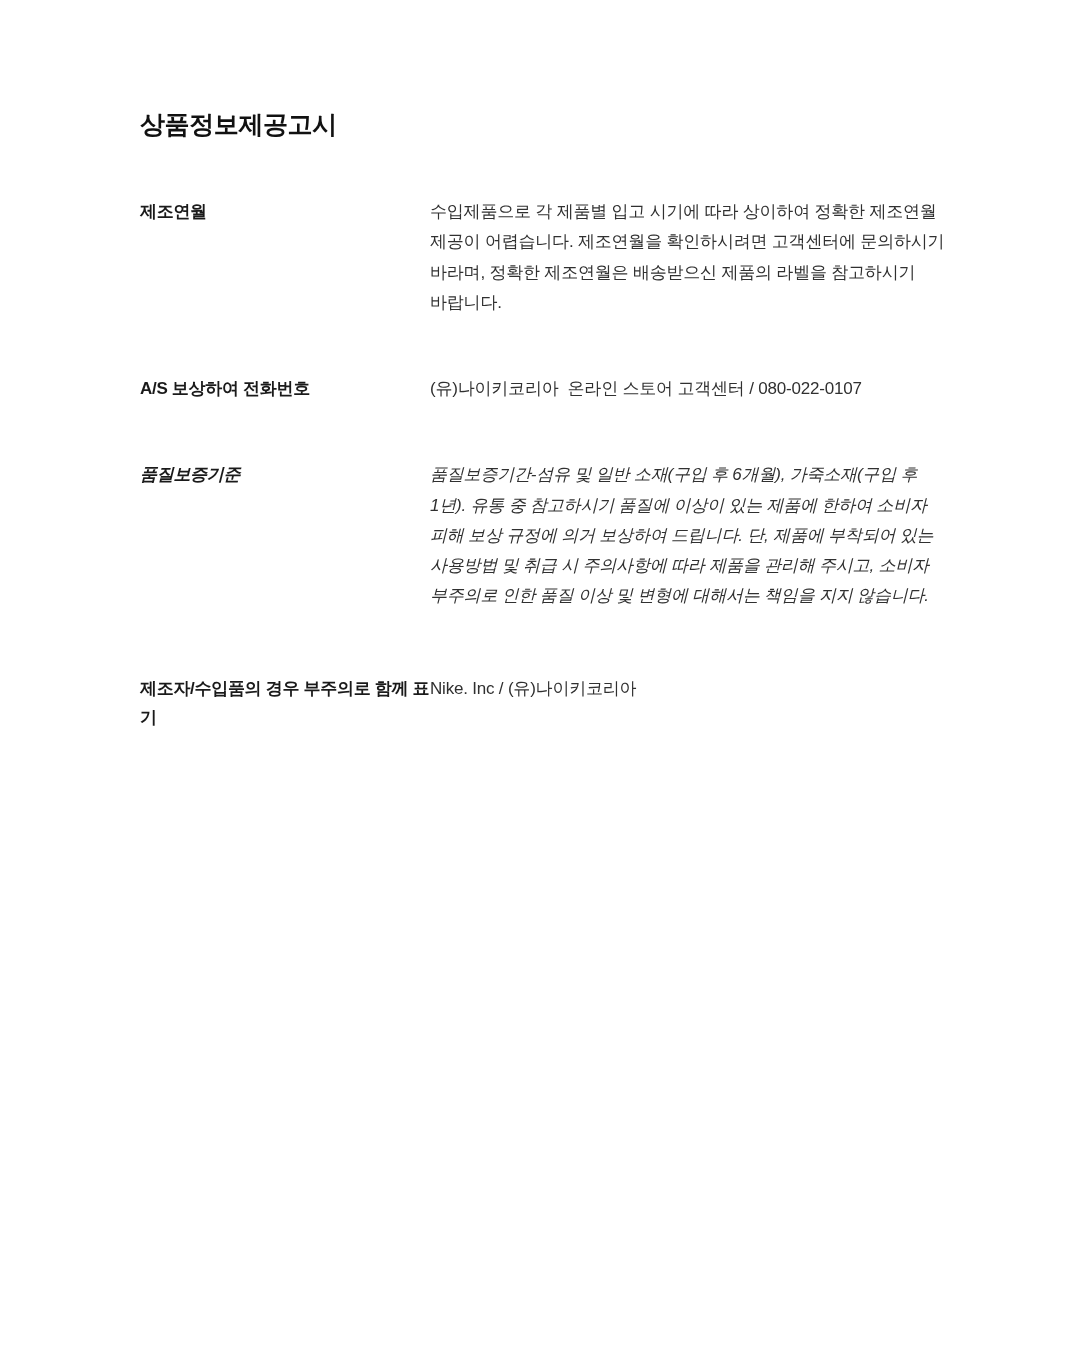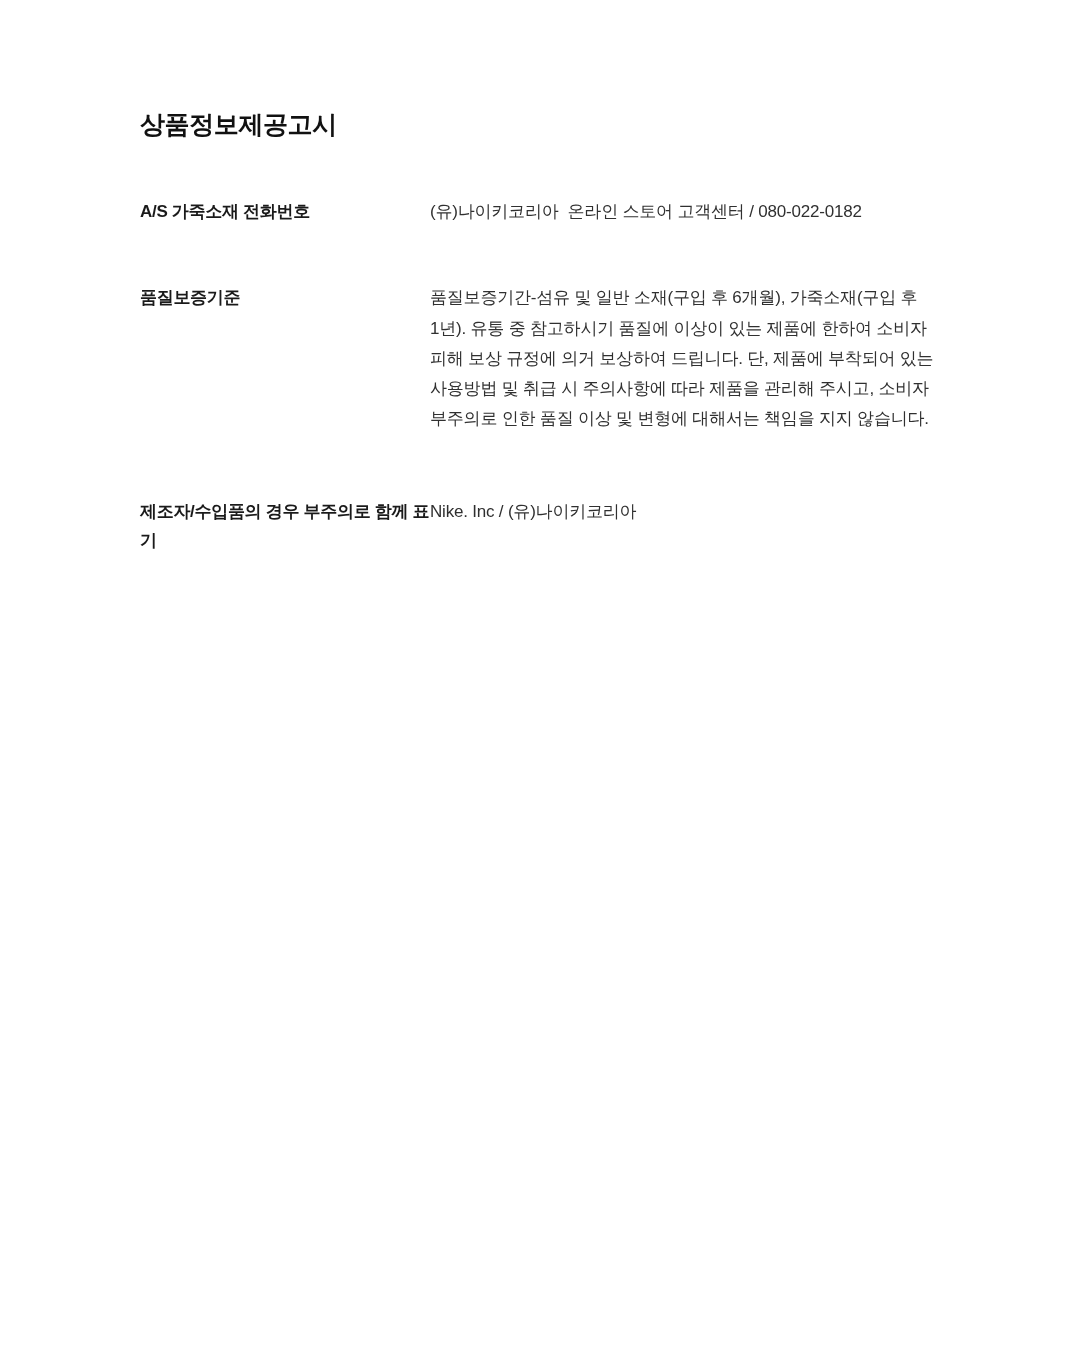--- a/index.html
+++ b/index.html
@@ -53,20 +53,21 @@
     line-height: 1.78;
     letter-spacing: -0.2px;
     color: #303030;
     vertical-align: top;
     text-align: left;
     max-width: 520px;
   }
   .spec-row.tall .spec-label,
   .spec-row.tall .spec-value {
     padding-bottom: 62px;
+    font-style: italic;
   }
   .spec-row:last-child .spec-label,
   .spec-row:last-child .spec-value {
     padding-bottom: 0;
   }
   .value-wrap {
     display: block;
     max-width: 520px;
     white-space: pre-wrap;
     word-break: keep-all;
@@ -75,26 +76,32 @@
 </head>
 <body>
 
 <div class="page">
 
   <h1 class="page-title">상품정보제공고시</h1>
 
   <table class="spec-table">
     <tbody>
 
+      <tr class="spec-row">
+        <th class="spec-label">제조연월</th>
+        <td class="spec-value">
+          <span class="value-wrap">수입제품으로 각 제품별 입고 시기에 따라 상이하여 정확한 제조연월 제공이 어렵습니다. 제조연월을 확인하시려면 고객센터에 문의하시기 바라며, 정확한 제조연월은 배송받으신 제품의 라벨을 참고하시기 바랍니다.</span>
+        </td>
+      </tr>
 
 
       <tr class="spec-row">
-        <th class="spec-label">A/S 가죽소재 전화번호</th>
+        <th class="spec-label">A/S 보상하여 전화번호</th>
         <td class="spec-value">
-          <span class="value-wrap">(유)나이키코리아  온라인 스토어 고객센터 / 080-022-0182</span>
+          <span class="value-wrap">(유)나이키코리아  온라인 스토어 고객센터 / 080-022-0107</span>
         </td>
       </tr>
 
 
       <tr class="spec-row tall">
         <th class="spec-label">품질보증기준</th>
         <td class="spec-value">
           <span class="value-wrap">품질보증기간-섬유 및 일반 소재(구입 후 6개월), 가죽소재(구입 후 1년). 유통 중 참고하시기 품질에 이상이 있는 제품에 한하여 소비자 피해 보상 규정에 의거 보상하여 드립니다. 단, 제품에 부착되어 있는 사용방법 및 취급 시 주의사항에 따라 제품을 관리해 주시고, 소비자 부주의로 인한 품질 이상 및 변형에 대해서는 책임을 지지 않습니다.</span>
         </td>
       </tr>

